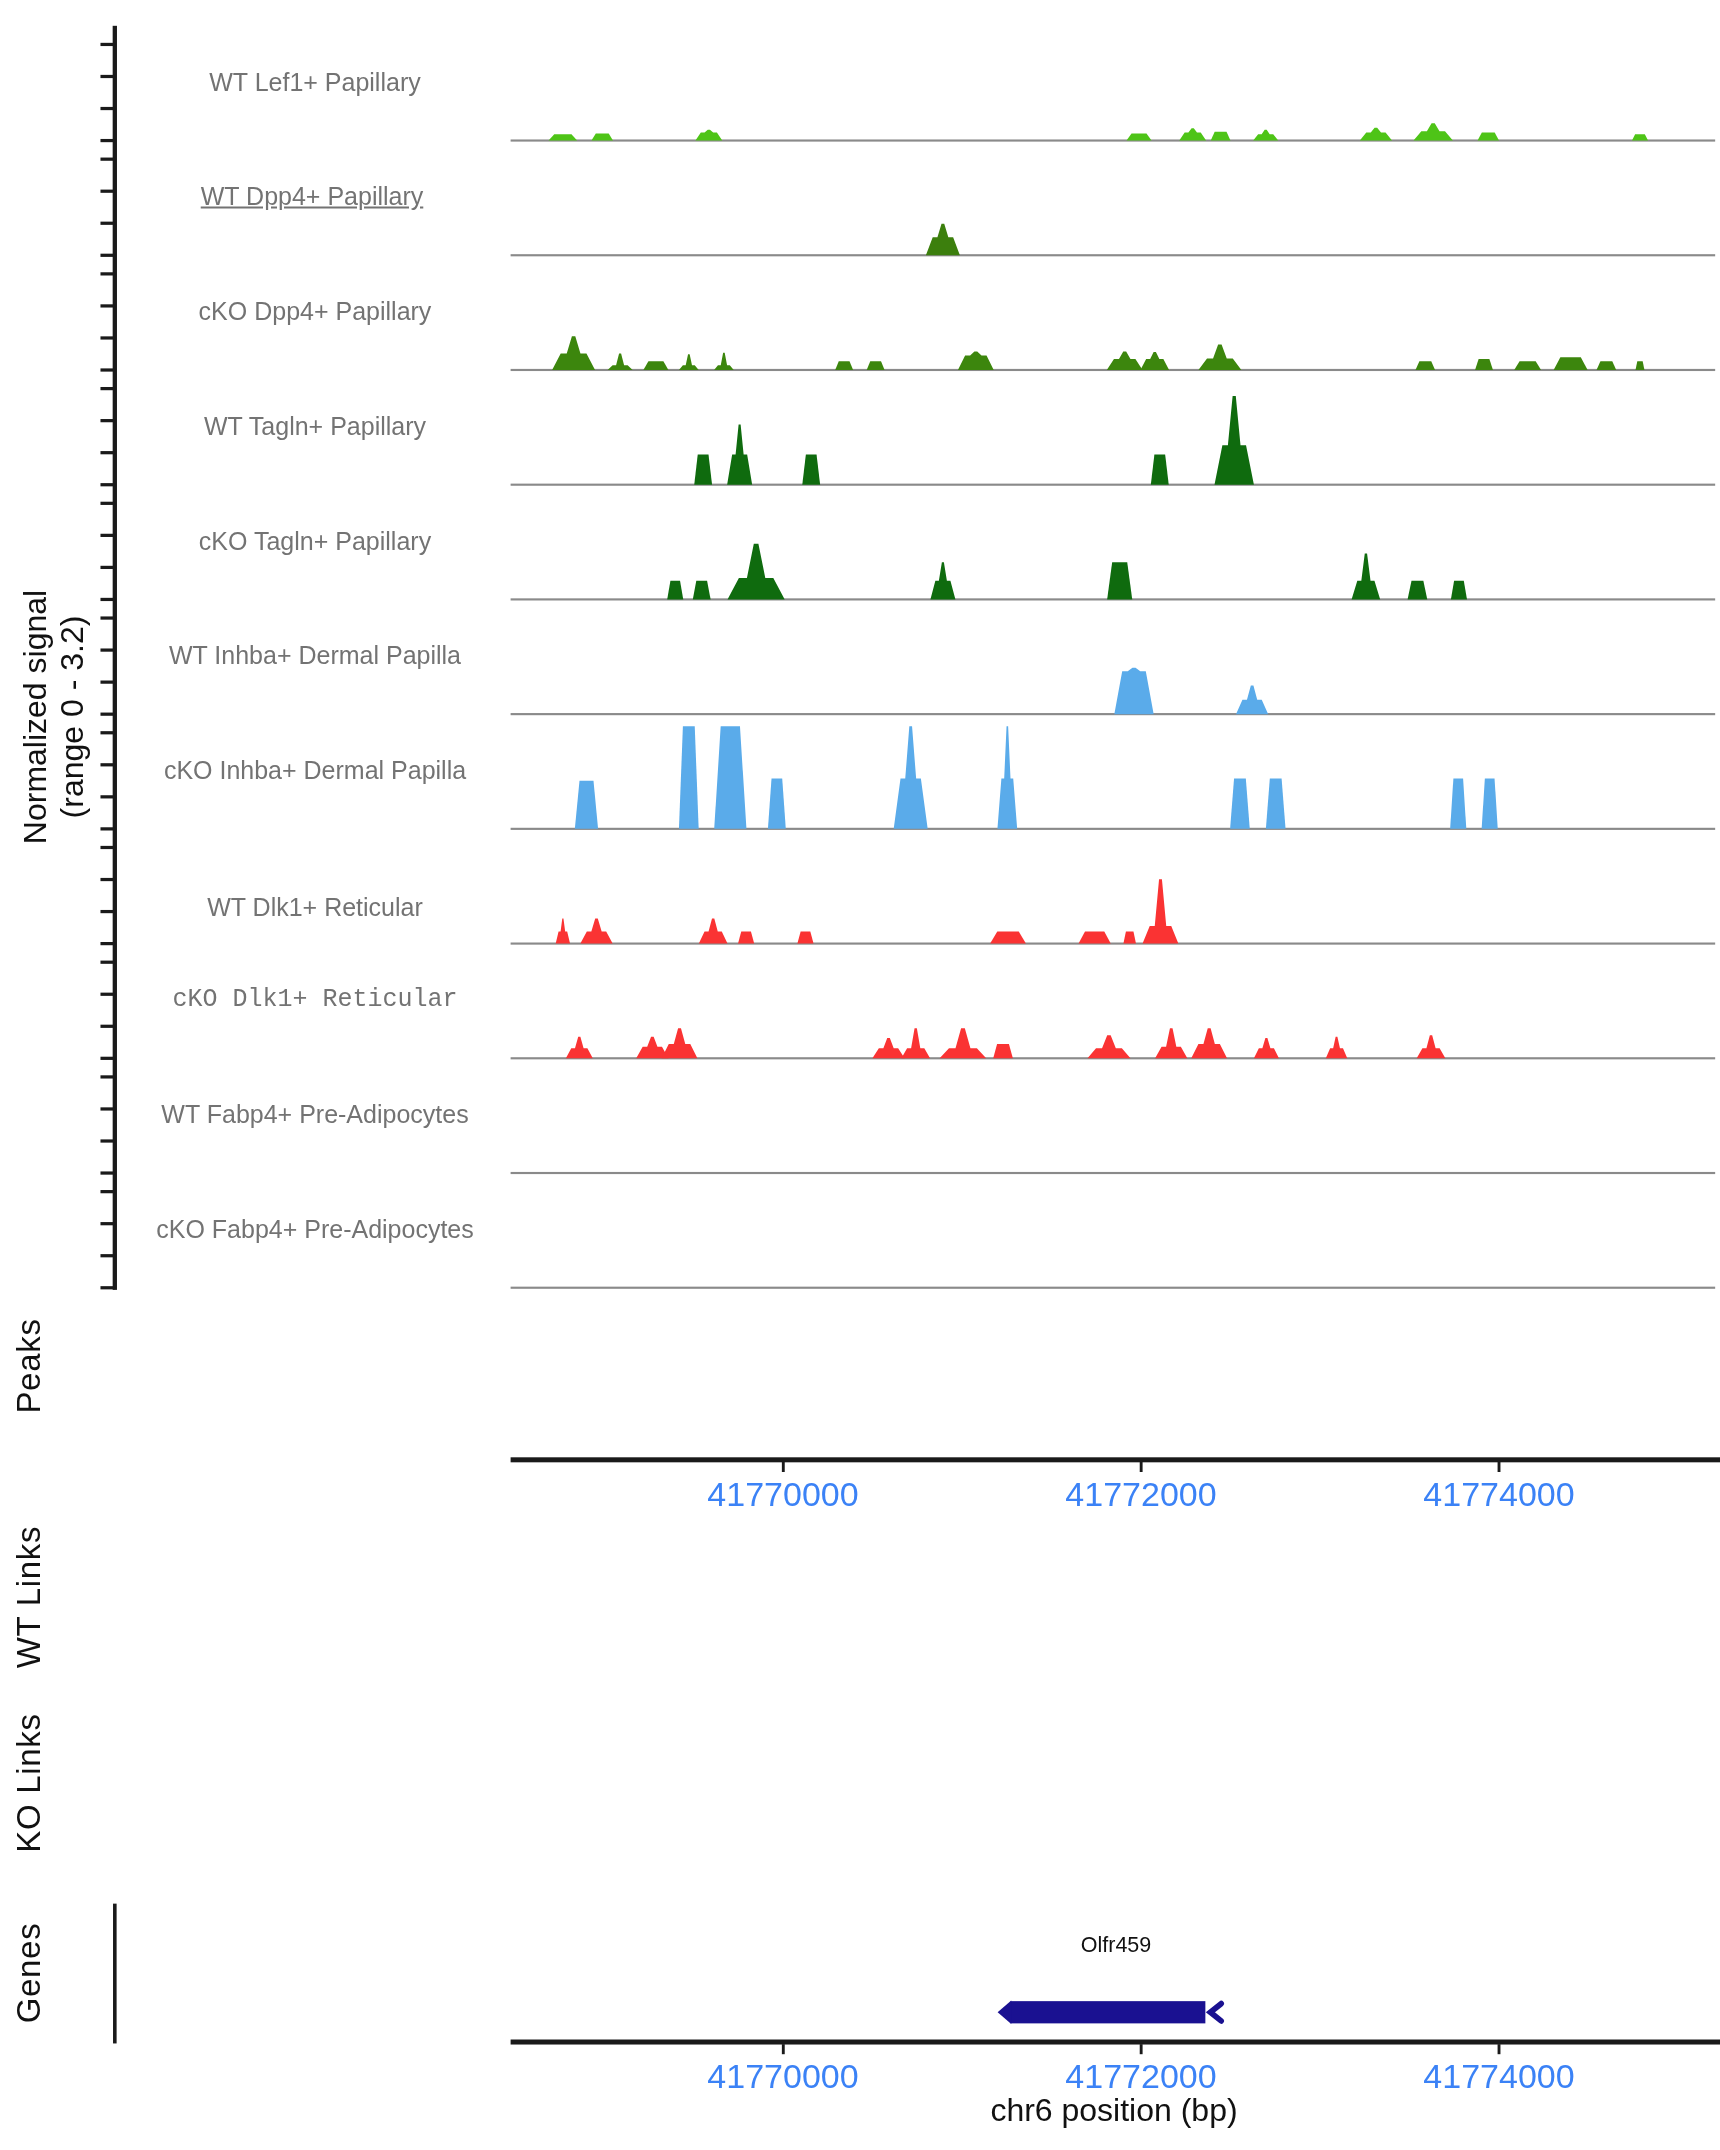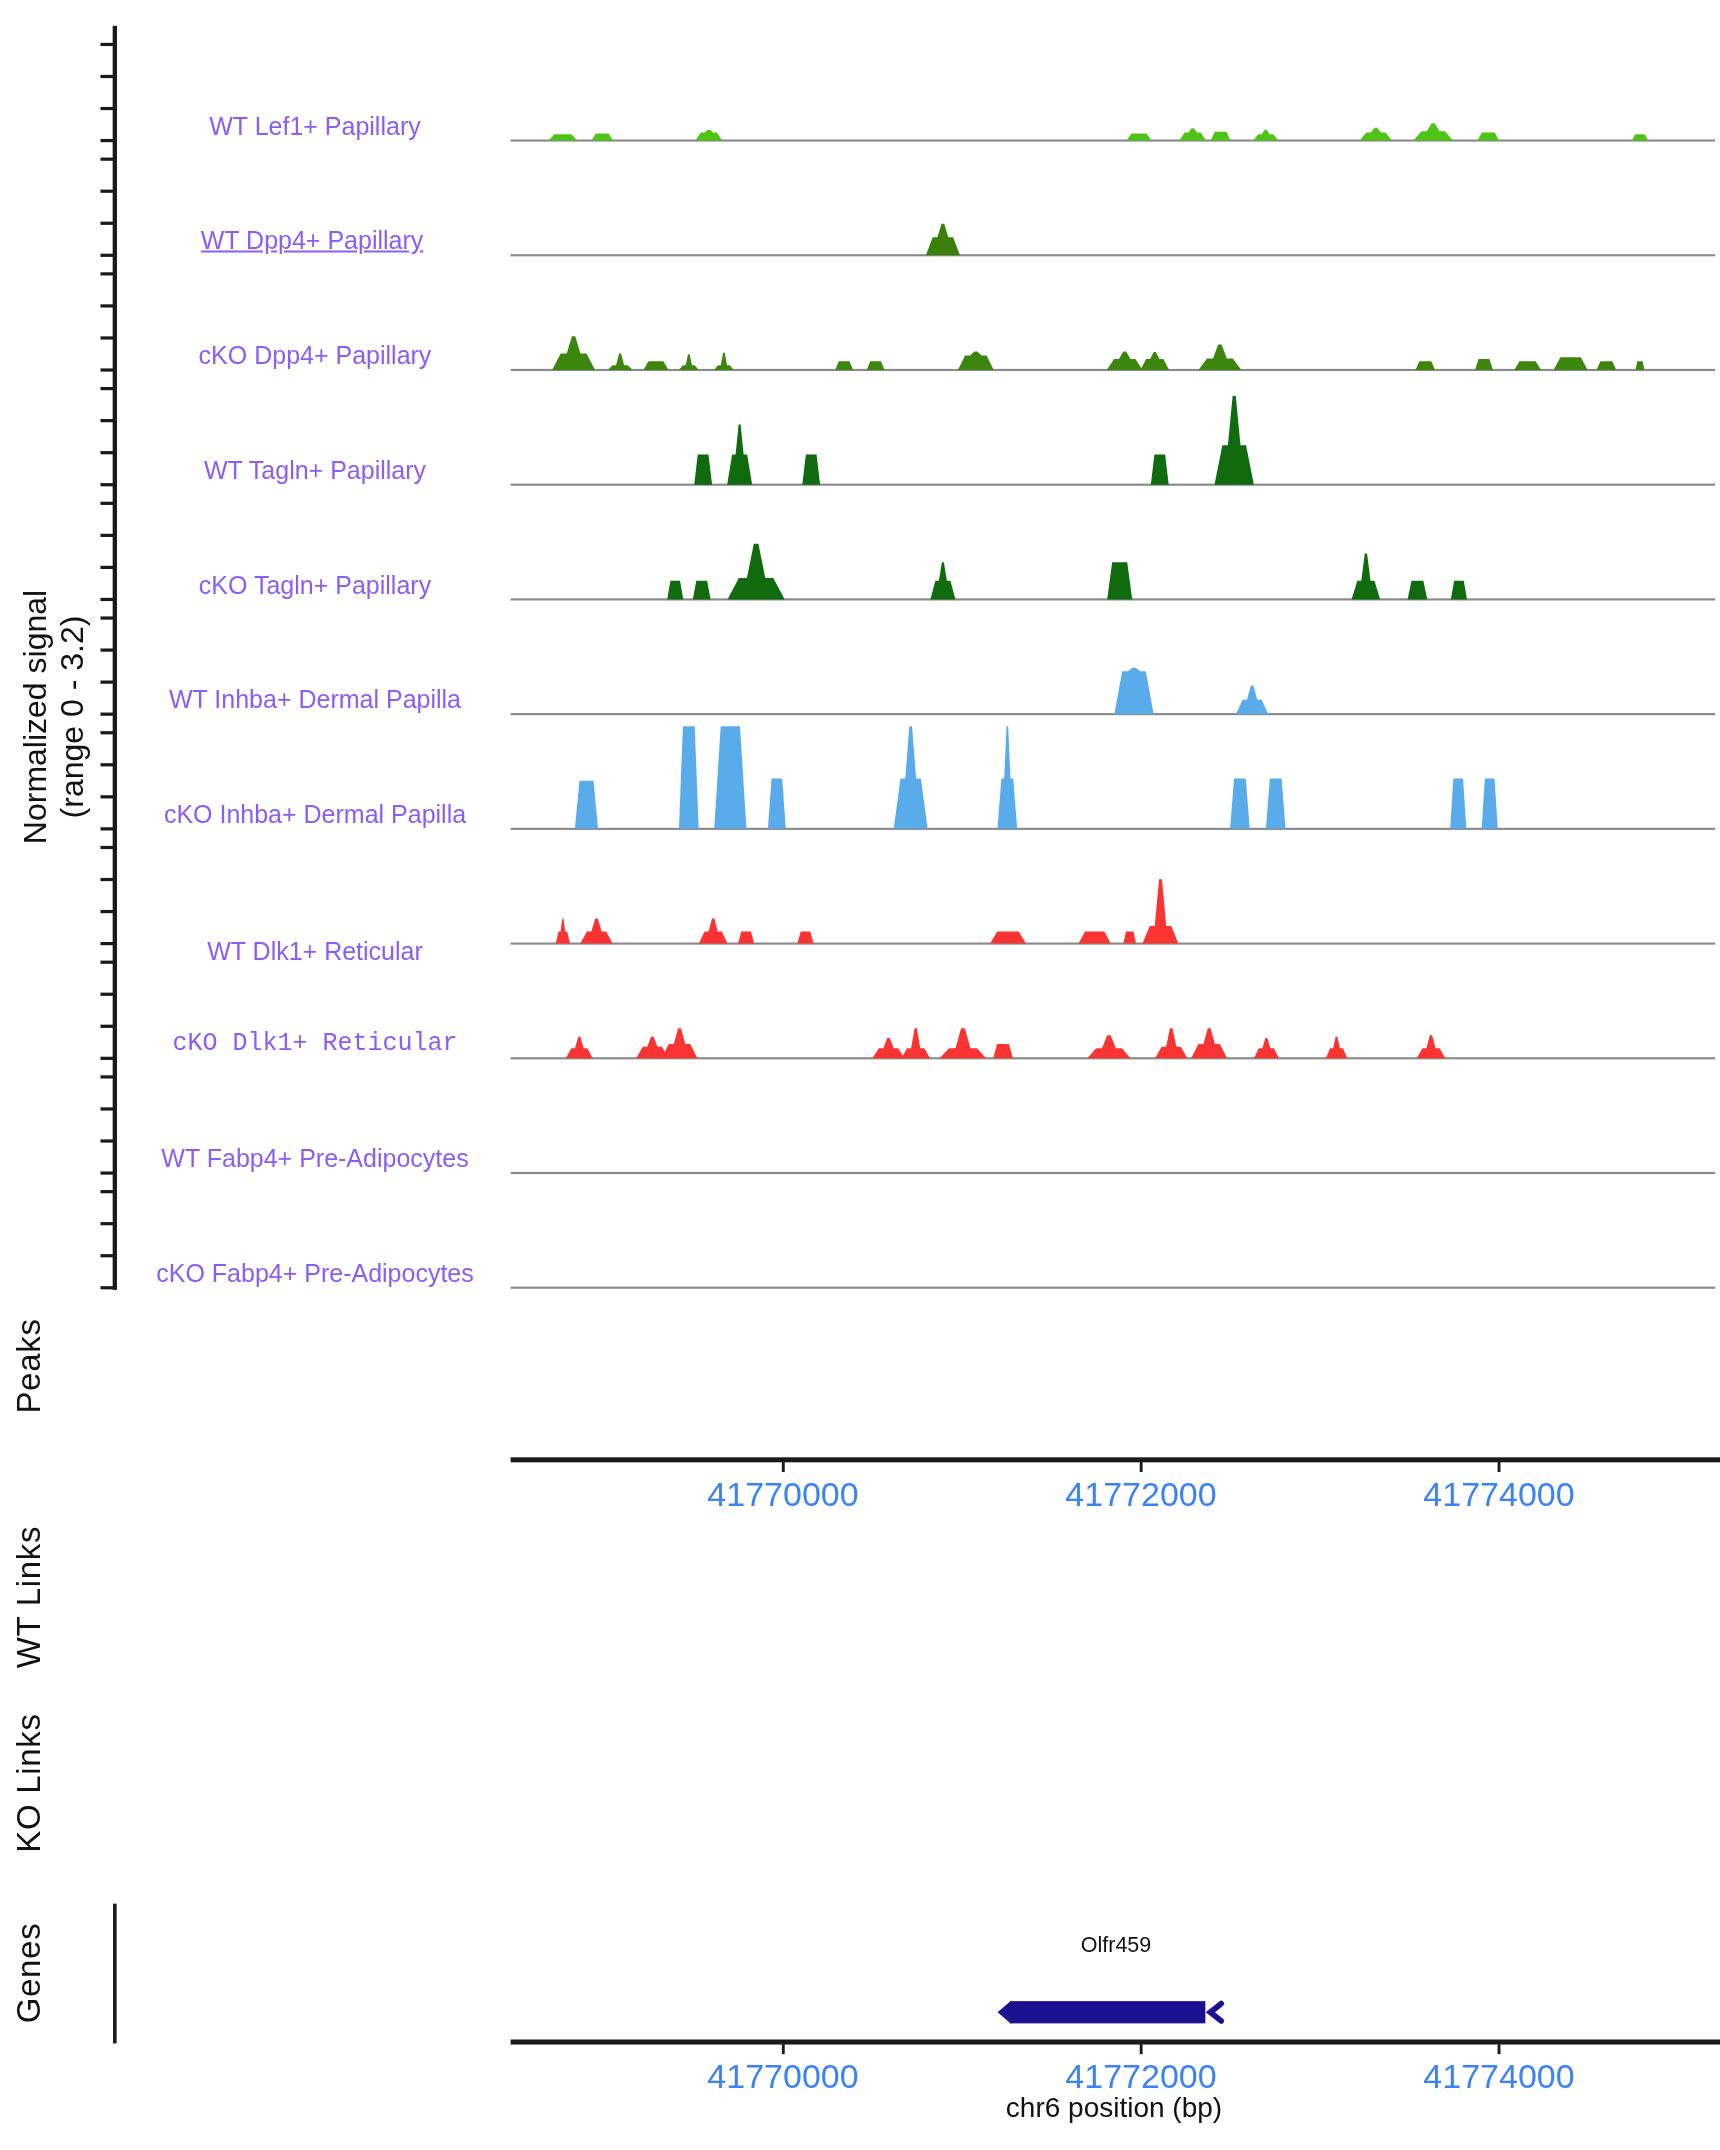--- a/index.html
+++ b/index.html
@@ -2,23 +2,23 @@
 <html style="font-size:11.5px"><head>
 <meta charset="utf-8">
 <style>
   html,body{margin:0;padding:0;background:#ffffff;}
   .figure{position:relative;width:1721px;height:2151px;background:#ffffff;
           font-family:"Liberation Sans","DejaVu Sans",sans-serif;color:#1a1a1a;overflow:hidden;}
   #chart-svg{position:absolute;left:0;top:0;}
   .rot{position:absolute;transform:translate(-50%,-50%) rotate(-90deg);white-space:nowrap;}
   .section-label{font-size:33px;color:#111111;letter-spacing:0.7px;}
   .yaxis-label{font-size:32px;text-align:center;line-height:37px;color:#111111;}
-  .track-label{position:absolute;transform:translate(-50%,-50%);font-size:25px;white-space:nowrap;color:#8b5cf6;margin-top:44px;}
+  .track-label{position:absolute;transform:translate(-50%,-50%);font-size:25px;white-space:nowrap;color:#737373;}
   .tick-label{position:absolute;transform:translateX(-50%);font-size:34px;color:#3b82f6;}
-  .axis-title{position:absolute;transform:translateX(-50%);font-size:28px;color:#111111;}
+  .axis-title{position:absolute;transform:translateX(-50%);font-size:32px;color:#111111;}
   .gene-label{position:absolute;transform:translateX(-50%);font-size:21.5px;color:#111111;}
 </style>
 </head>
 <body>
 
 <div class="figure">
 
   <svg id="chart-svg" width="1721" height="2151" viewBox="0 0 2400 3000">
       <rect x="157" y="36" width="6" height="1763" fill="#1a1a1a"></rect>
       <rect x="140" y="193.8" width="20" height="4.5" fill="#1a1a1a"></rect>

